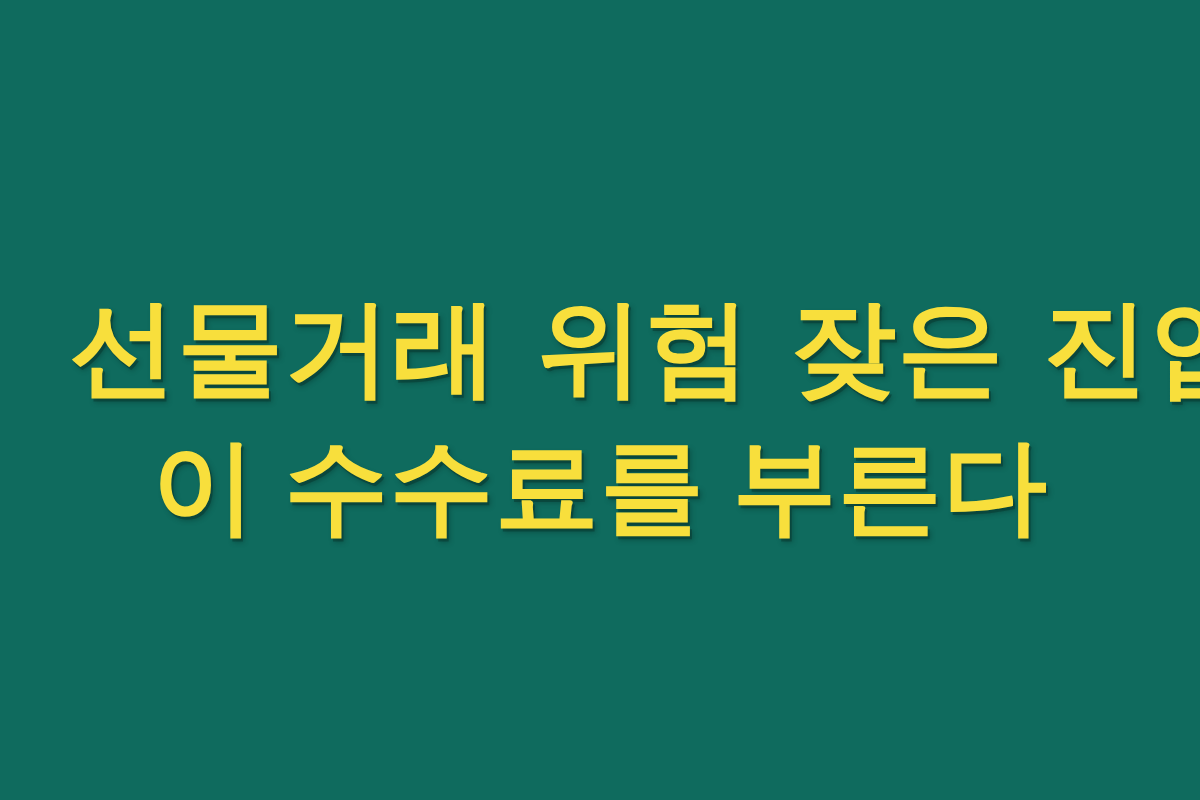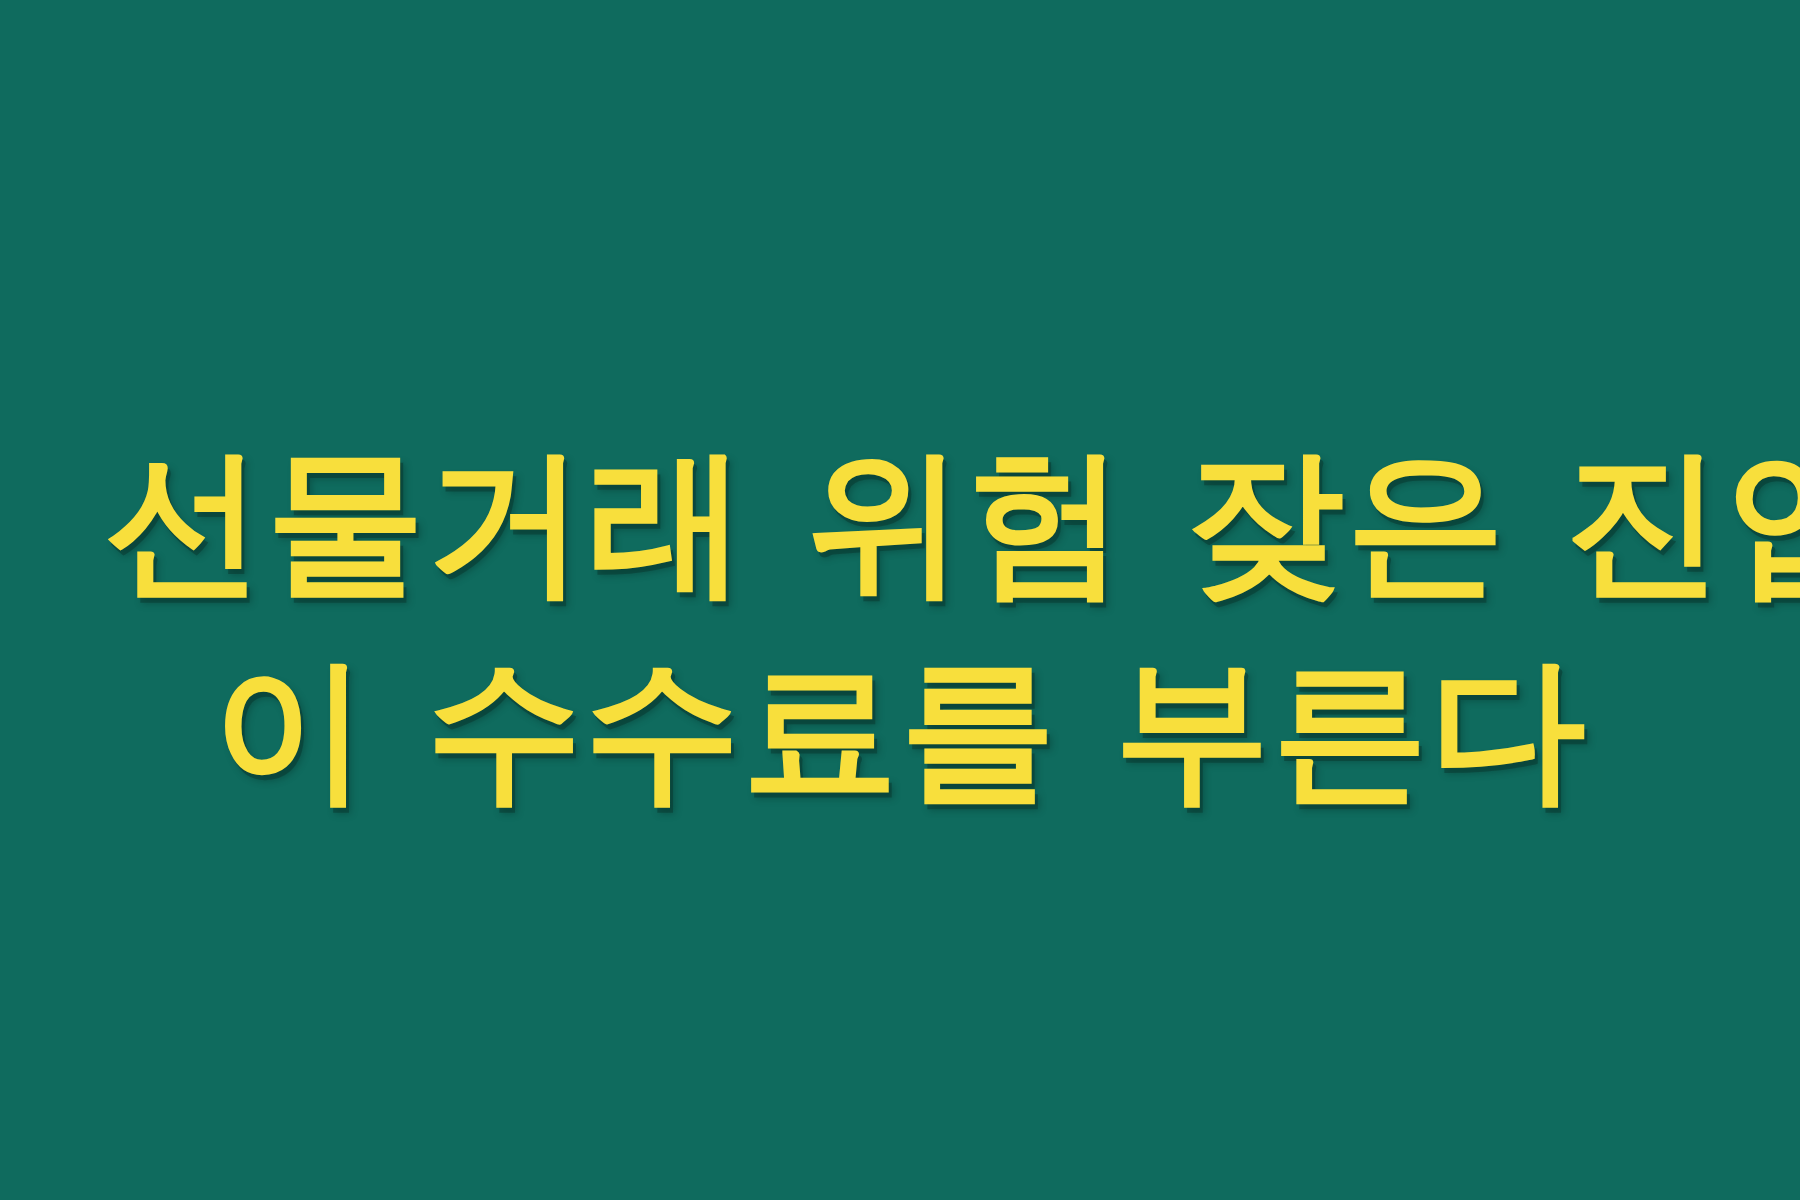--- a/index.html
+++ b/index.html
@@ -54,17 +54,17 @@
 </style>
 </head>
 <body style="background: rgb(15, 107, 94);">
 
 <div id="banner" style="background: rgb(15, 107, 94);">
 
   <div id="headline-block">
 
     <span class="headline-line" id="headline-line-1" style="color: rgb(248, 223, 60);">선물거래 위험 잦은 진입</span>
 
-    <span class="headline-line" id="headline-line-2" style="color: rgb(248, 223, 60);">이 수수료를 부른다</span>
+    <span class="headline-line" id="headline-line-2" style="color: rgb(248, 223, 60); font-family: Liberation Serif, serif;">이 수수료를 부른다</span>
 
   </div>
 
 </div>
 
 </body></html>

